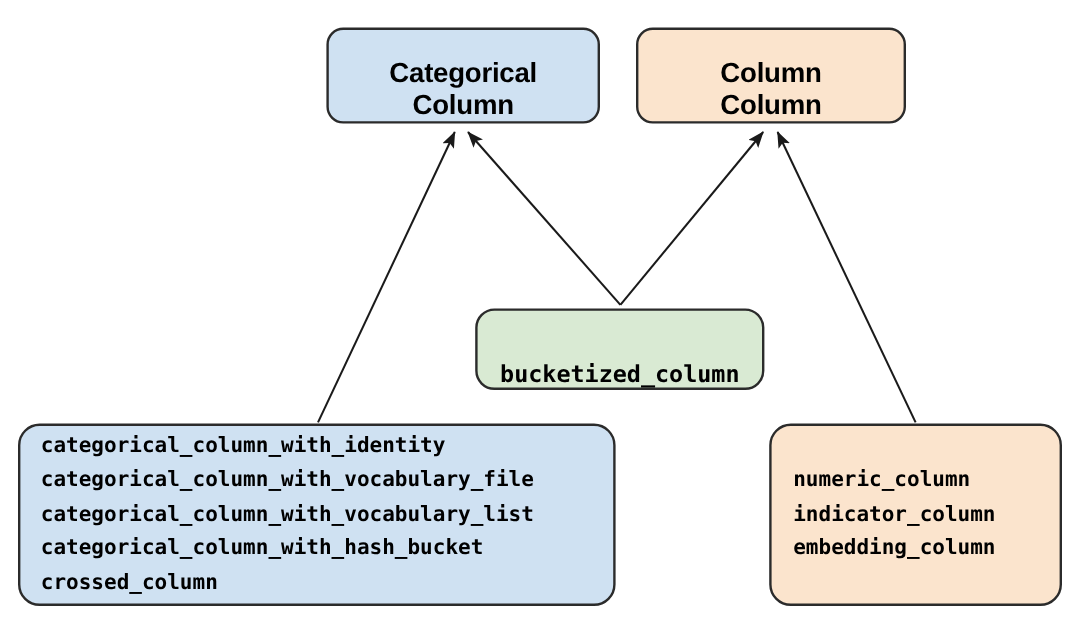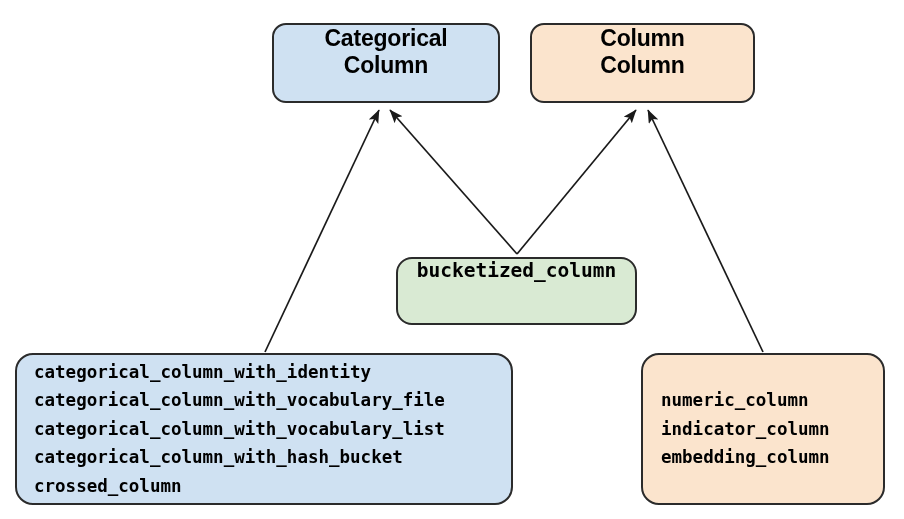--- a/index.html
+++ b/index.html
@@ -24,21 +24,21 @@
     width: 904px;
     height: 519px;
   }
   .node {
     position: absolute;
     box-sizing: border-box;
     border: 2px solid #2b2b2b;
     border-radius: 14px;
     display: flex;
     flex-direction: column;
-    justify-content: flex-start;
+    justify-content: flex-end;
     z-index: 2;
   }
   .node-title {
     text-align: center;
     font-family: "Liberation Sans", sans-serif;
     font-weight: bold;
     font-size: 23px;
     line-height: 1.18;
     color: #000000;
     letter-spacing: -0.2px;

